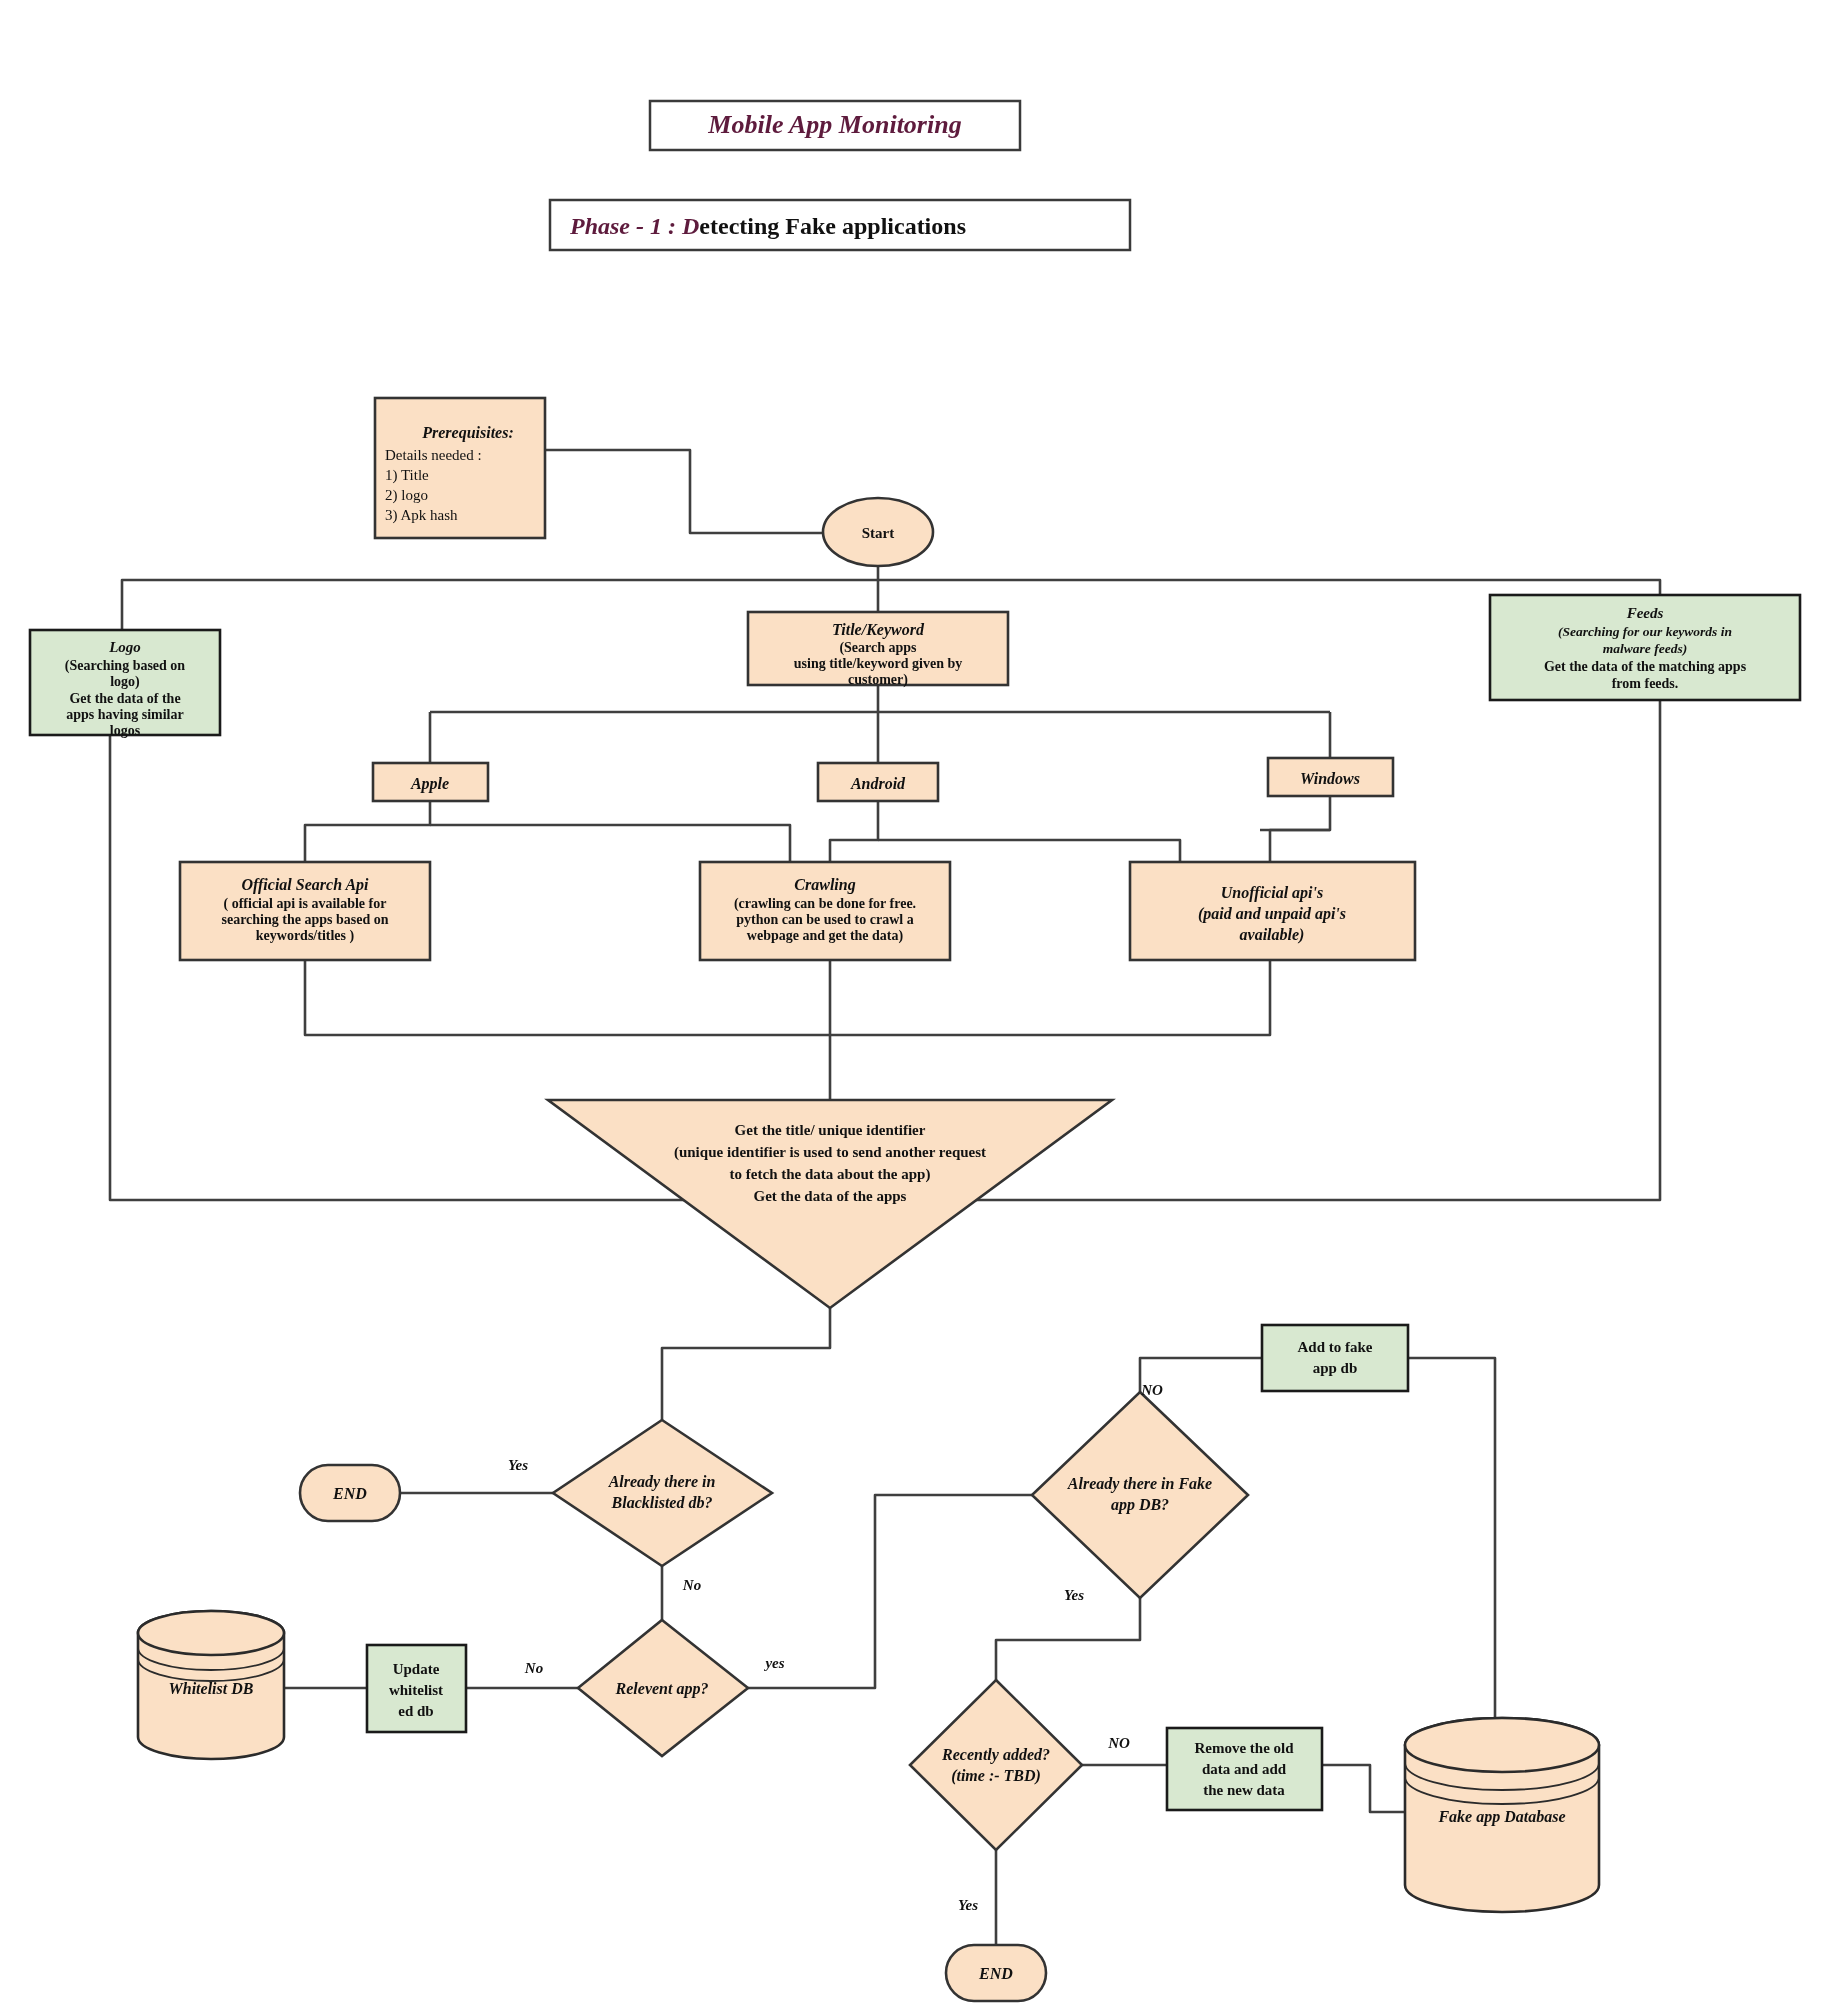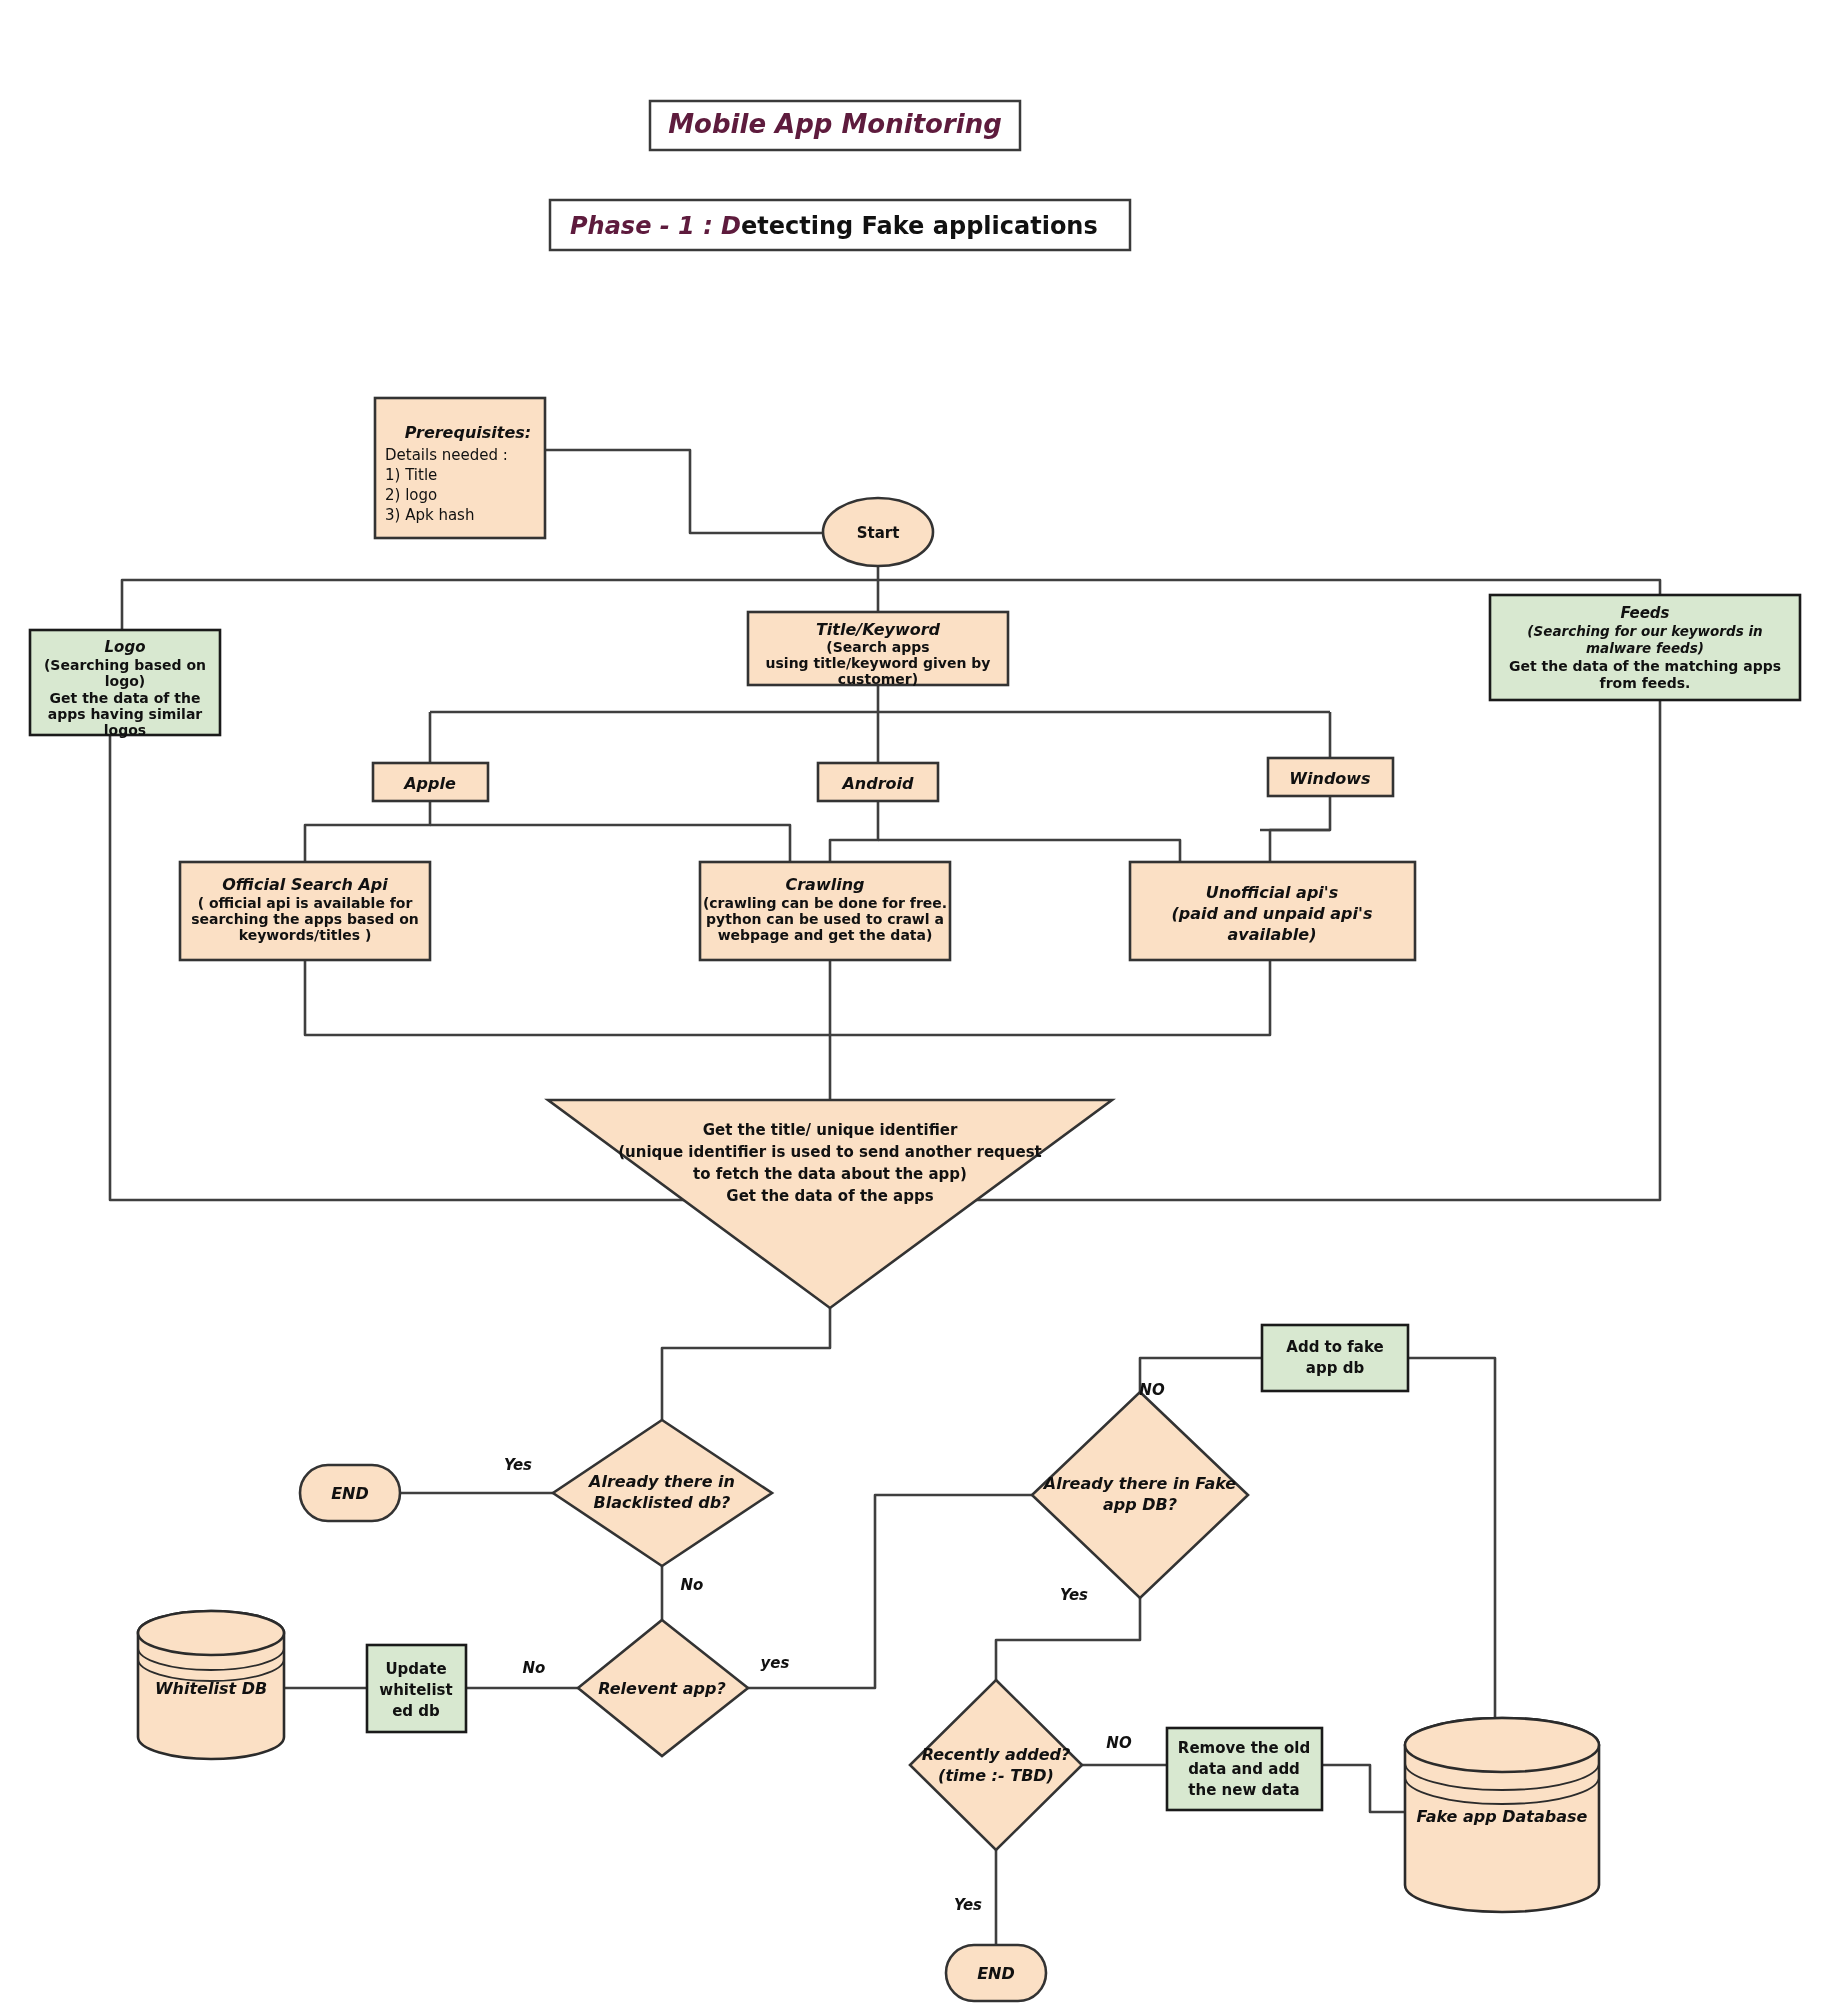--- a/index.html
+++ b/index.html
@@ -1,17 +1,17 @@
 <!DOCTYPE html>
 <html><head>
 <meta charset="utf-8">
 <style>
   html,body{margin:0;padding:0;background:#ffffff;}
   body{font-family:"DejaVu Sans","Liberation Sans",sans-serif;}
-  #page{position:relative;width:1821px;height:2010px;background:#ffffff;overflow:hidden;}
+  #page{position:relative;width:1821px;height:2010px;background:#ffffff;overflow:hidden;font-family:Liberation Serif, serif;}
   svg{display:block;}
   .title-box{fill:#ffffff;stroke:#3a3a3a;stroke-width:2.5;}
   .node-orange{fill:#fbe0c5;stroke:#333333;stroke-width:2.6;}
   .node-green{fill:#d8e8d0;stroke:#1a1a1a;stroke-width:2.6;}
   .conn{fill:none;stroke:#3f3f3f;stroke-width:2.6;stroke-linejoin:round;stroke-linecap:butt;}
   .cyl-body{fill:#fbe0c5;stroke:#2b2b2b;stroke-width:2.6;}
   .cyl-line{fill:none;stroke:#2b2b2b;stroke-width:1.8;}
   text{fill:#111111;}
   .t-title{font-size:26px;font-weight:bold;font-style:italic;fill:#5e1b3d;}
   .t-sub-a{font-size:24px;font-weight:bold;font-style:italic;fill:#5e1b3d;}

